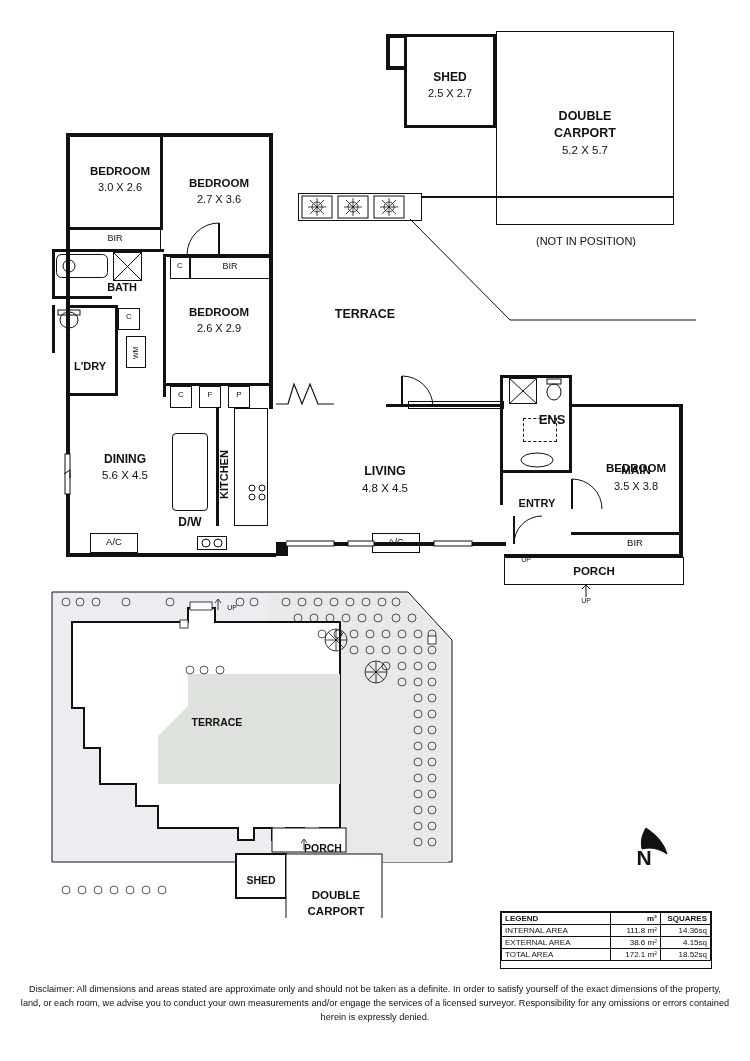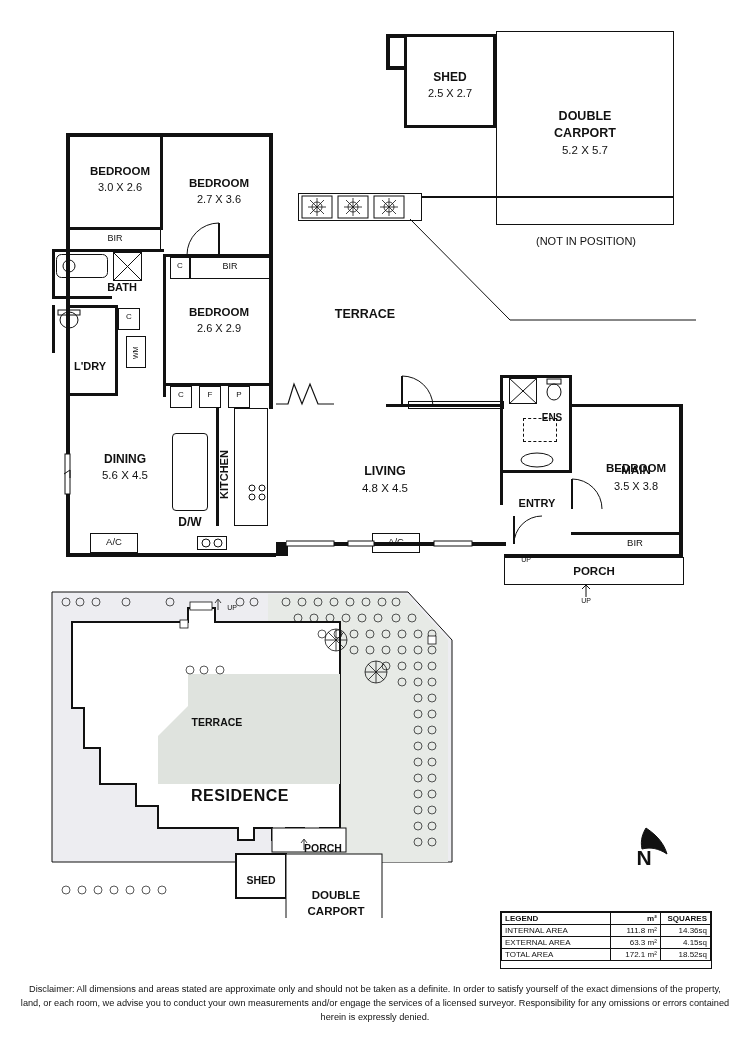--- a/index.html
+++ b/index.html
@@ -189,21 +189,21 @@
     <line x1="28" y1="0" x2="0" y2="26" stroke="#111" stroke-width="1"></line>
   </svg>
   <svg class="abs" style="left:543px;top:378px;" width="22" height="24">
     <ellipse cx="11" cy="14" rx="7" ry="8" fill="none" stroke="#111" stroke-width="1"></ellipse>
     <rect x="4" y="1" width="14" height="5" fill="none" stroke="#111" stroke-width="1"></rect>
   </svg>
   <div class="hair" style="left:523px;top:418px;width:34px;height:24px;border-style:dashed;"></div>
   <svg class="abs" style="left:515px;top:452px;" width="44" height="16">
     <ellipse cx="22" cy="8" rx="16" ry="7" fill="none" stroke="#111" stroke-width="1"></ellipse>
   </svg>
-  <div class="lbl room-name" style="left:528px;top:412px;width:48px;font-size:10px;">ENS</div>
+  <div class="lbl room-name" style="left:528px;top:412px;width:48px;font-size:13px;">ENS</div>
 
   <div class="lbl room-name" style="left:504px;top:497px;width:66px;font-size:11px;">ENTRY</div>
   <svg class="abs" style="left:513px;top:515px;" width="30" height="30">
     <path d="M1,29 A28,28 0 0 1 29,1" fill="none" stroke="#111" stroke-width="1"></path>
     <line x1="1" y1="29" x2="1" y2="1" stroke="#111" stroke-width="2"></line>
   </svg>
 
   <div class="wall" style="left:679px;top:404px;width:4px;height:154px;"></div>
   <div class="wall" style="left:571px;top:404px;width:112px;height:3px;"></div>
   <div class="lbl room-name" style="left:588px;top:446px;width:96px;font-size:11.5px;margin-top:18px;">MAIN</div>
@@ -350,21 +350,20 @@
     <rect x="388" y="48" width="8" height="8" fill="#fff" stroke="#111" stroke-width="0.8"></rect>
 
     <line x1="178" y1="22" x2="178" y2="12" stroke="#111" stroke-width="0.8"></line>
     <polyline points="175,15 178,11 181,15" fill="none" stroke="#111" stroke-width="0.8"></polyline>
     <line x1="264" y1="262" x2="264" y2="252" stroke="#111" stroke-width="0.8"></line>
     <polyline points="261,255 264,251 267,255" fill="none" stroke="#111" stroke-width="0.8"></polyline>
   </svg>
 
   <div class="lbl tiny" style="left:222px;top:604px;width:20px;">UP</div>
   <div class="lbl" style="left:172px;top:716px;width:90px;font-size:10.5px;font-weight:700;">TERRACE</div>
-  <div class="lbl room-name" style="left:140px;top:787px;width:200px;font-size:16px;letter-spacing:0.5px;">RESIDENCE</div>
   <div class="lbl" style="left:285px;top:842px;width:76px;font-size:10.5px;font-weight:700;">PORCH</div>
   <div class="lbl" style="left:236px;top:874px;width:50px;font-size:10.5px;font-weight:700;">SHED</div>
   <div class="lbl" style="left:288px;top:889px;width:96px;font-size:11.5px;font-weight:700;">DOUBLE</div>
   <div class="lbl" style="left:288px;top:905px;width:96px;font-size:11.5px;font-weight:700;">CARPORT</div>
 
   <svg class="abs" style="left:620px;top:826px;" width="52" height="56">
     <path d="M26,2 C38,10 44,18 47,28 C38,22 30,21 22,23 C20,14 23,7 26,2 Z" fill="#111" stroke="#111" stroke-width="1"></path>
   </svg>
   <div class="lbl" style="left:622px;top:846px;width:44px;font-size:21px;font-weight:700;">N</div>
 
@@ -376,21 +375,21 @@
         <th style="width:24%;text-align:right;">m²</th>
         <th style="width:24%;text-align:right;">SQUARES</th>
       </tr>
       <tr>
         <td>INTERNAL AREA</td>
         <td class="num">111.8 m²</td>
         <td class="num">14.36sq</td>
       </tr>
       <tr>
         <td>EXTERNAL AREA</td>
-        <td class="num">63.3 m²</td>
+        <td class="num">38.6 m²</td>
         <td class="num">4.15sq</td>
       </tr>
       <tr>
         <td>TOTAL AREA</td>
         <td class="num">172.1 m²</td>
         <td class="num">18.52sq</td>
       </tr>
     </tbody>
       </table>
   </div>

